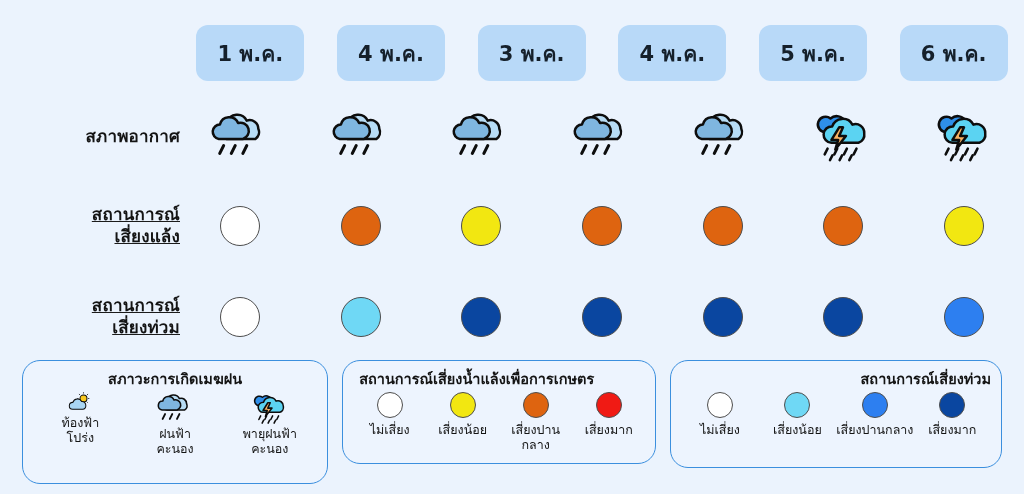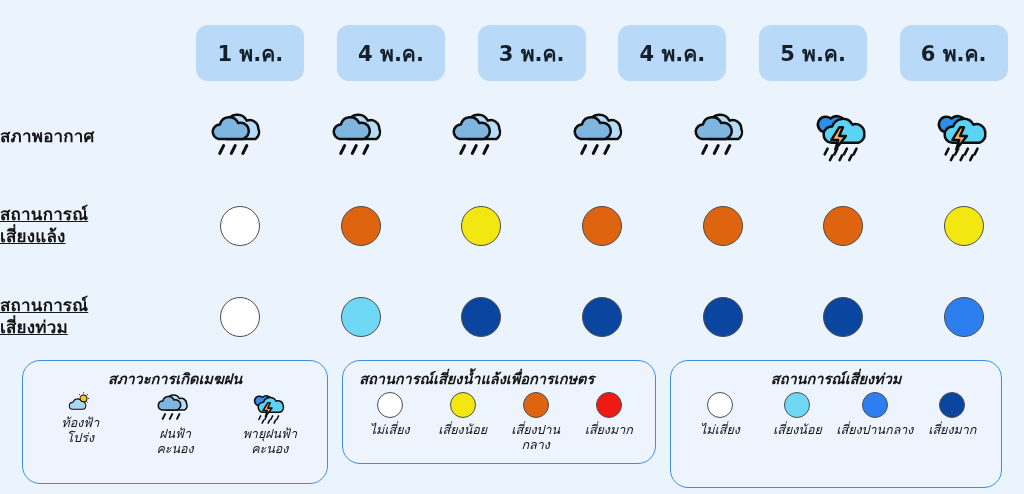--- a/index.html
+++ b/index.html
@@ -27,21 +27,21 @@
 
   .grid-row {
     display: flex;
     align-items: center;
     width: 1024px;
   }
 
   .row-label {
     width: 180px;
     flex: 0 0 180px;
-    text-align: left;
+    text-align: right;
     font-size: 17px;
     font-weight: bold;
     line-height: 1.25;
     color: #141414;
     letter-spacing: .2px;
   }
 
   .cells {
     display: flex;
     flex: 1 1 auto;
@@ -92,37 +92,36 @@
     position: absolute;
     left: 0;
     top: 356px;
     width: 1024px;
     height: 138px;
     display: flex;
     align-items: flex-start;
     gap: 14px;
     padding: 4px 22px;
     box-sizing: border-box;
-    font-style: italic;
   }
 
   .legend-box {
     border: 1.6px solid #3B8FDE;
     border-radius: 18px;
     background: #EDF4FE;
     box-sizing: border-box;
     padding: 6px 10px 8px;
     display: flex;
     flex-direction: column;
     align-items: center;
   }
 
   #legend-weather { width: 310px; height: 124px; }
   #legend-drought { width: 318px; height: 104px; }
-  #legend-flood   { width: 336px; height: 128px; }
+  #legend-flood   { width: 336px; height: 108px; align-items: flex-end; }
 
   .legend-title {
     font-size: 14.5px;
     font-weight: bold;
     color: #141414;
     margin-bottom: 2px;
     text-align: center;
     white-space: nowrap;
   }
   #legend-drought .legend-title { align-self: flex-start; padding-left: 6px; }

